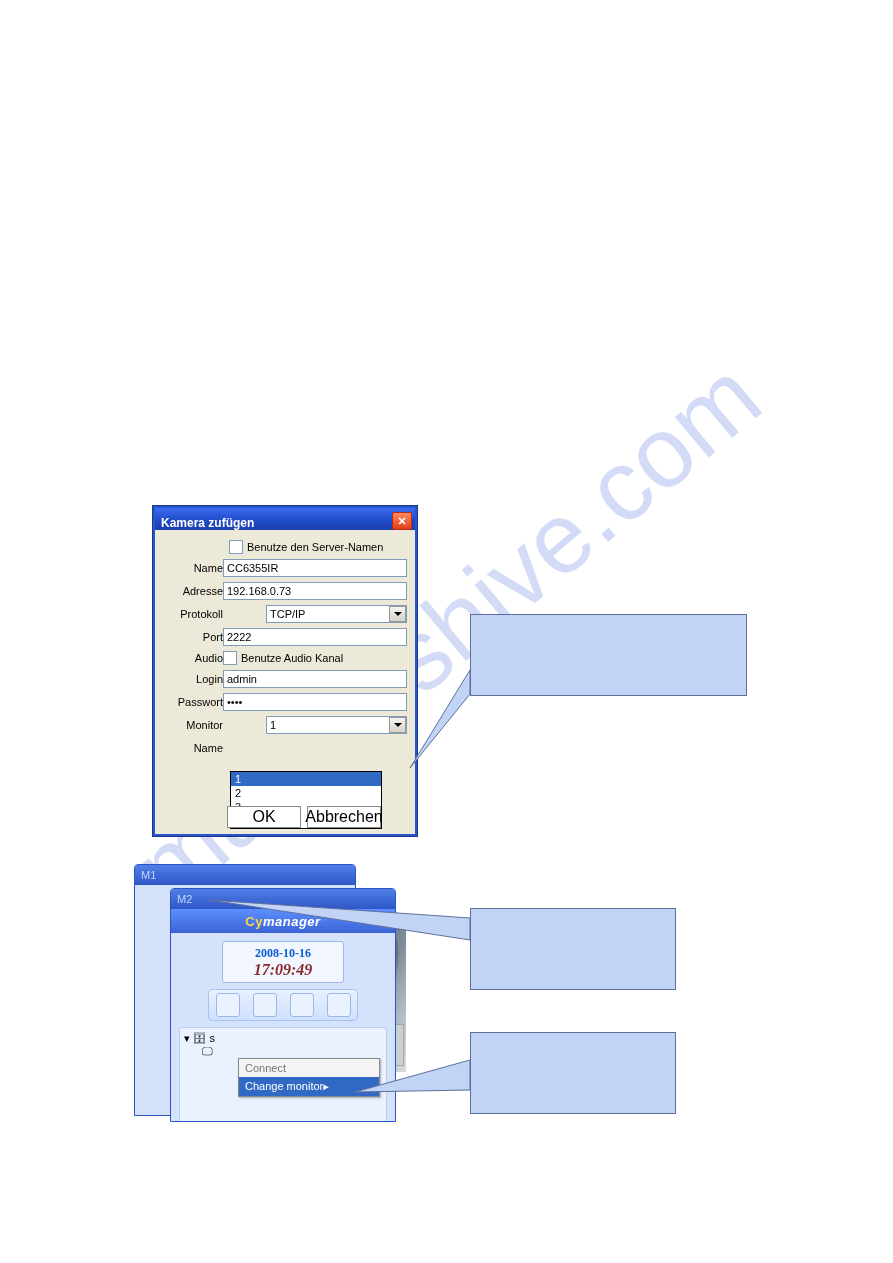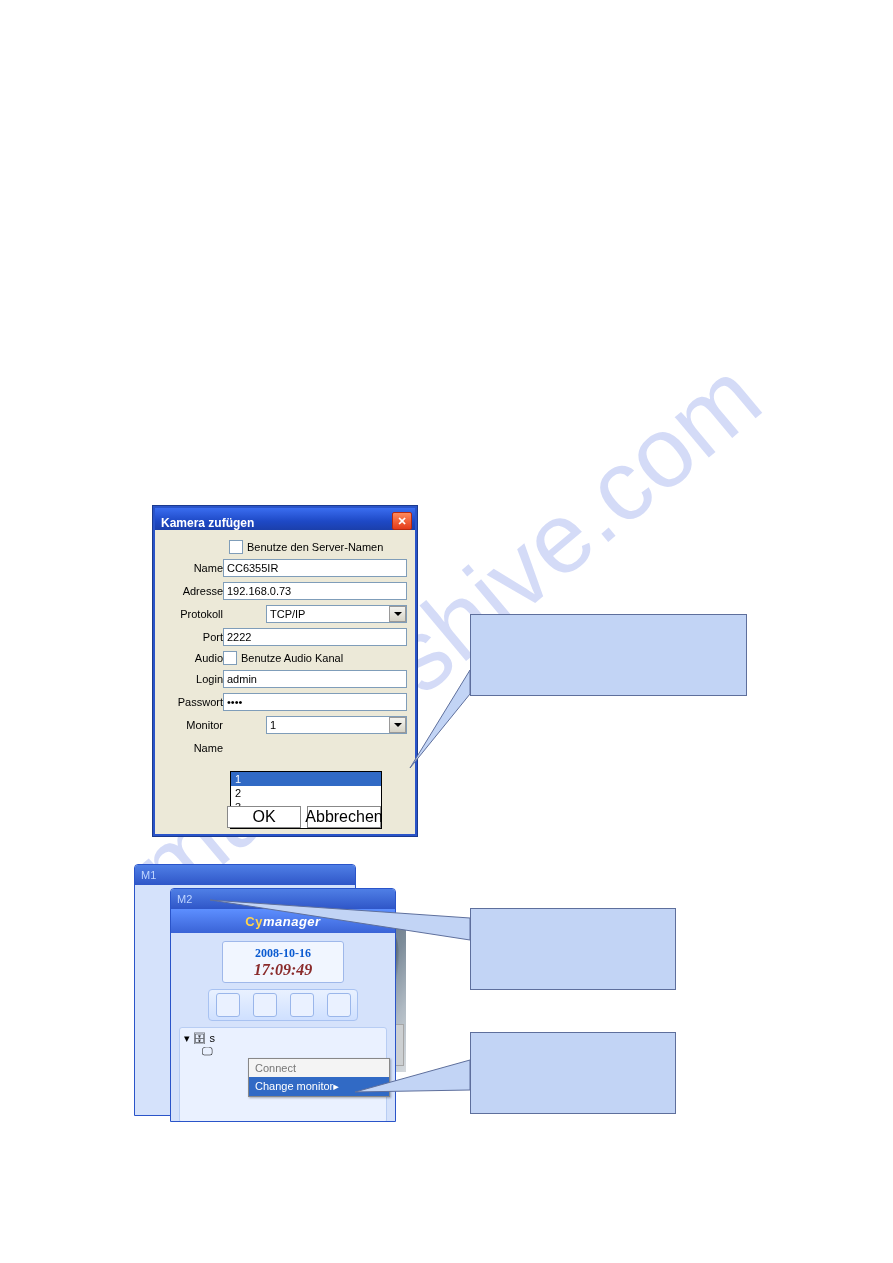--- a/index.html
+++ b/index.html
@@ -174,21 +174,21 @@
   .icon-row span{
     width:22px;height:22px;border:1px solid #9ab6ea;border-radius:3px;
     background:#eaf1ff;
   }
   .tree{
     margin:4px 8px;background:#eaf1ff;border:1px solid #b8cdf3;border-radius:3px;
     height:86px;position:relative;font-size:11px;padding:4px;
   }
   .tree .node{display:flex;align-items:center;gap:3px;}
   .ctx-menu{
-    position:absolute;left:68px;top:30px;
+    position:absolute;left:58px;top:30px;
     width:140px;background:#f4f4f4;border:1px solid #888;
     box-shadow:1px 1px 2px rgba(0,0,0,.3);
     font-size:11px;
   }
   .ctx-menu .mi{padding:3px 6px;color:#777;}
   .ctx-menu .mi.sel{background:#316ac5;color:#fff;display:flex;justify-content:flex-start;}
   .photo{
     position:absolute;left:234px;top:50px;width:38px;height:158px;
     background:linear-gradient(120deg,#5a6a7a 0%,#7d8e9d 40%,#b6c1cb 70%,#dfe4e8 100%);
     filter:contrast(.9);

